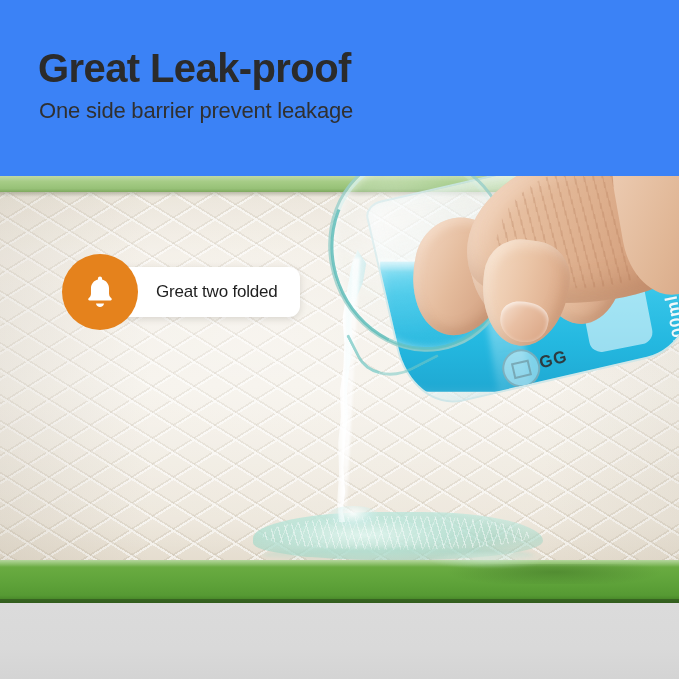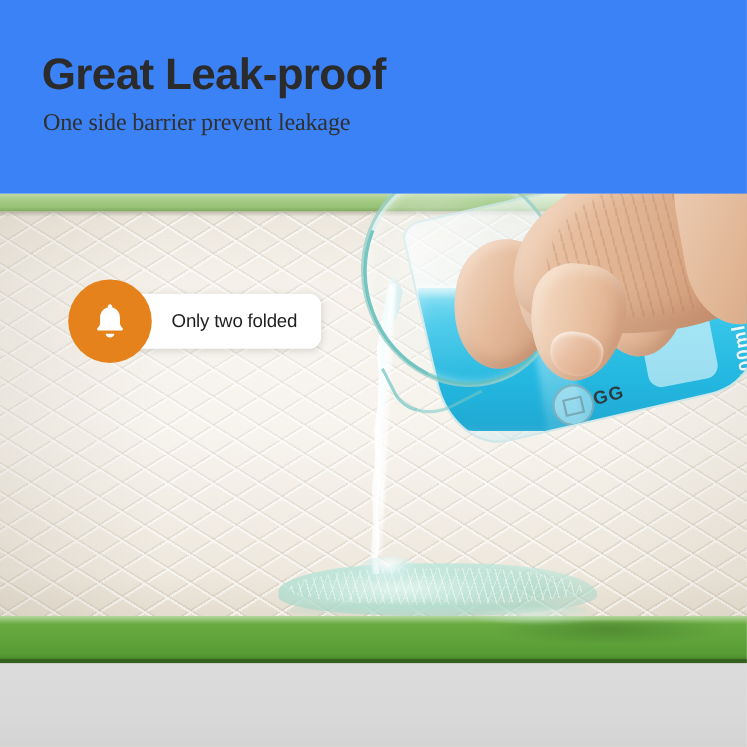--- a/index.html
+++ b/index.html
@@ -26,21 +26,20 @@
     color:#2B2B2B;
     white-space:nowrap;
   }
   .subtitle{
     position:absolute;left:39px;top:96px;
     font-size:22px;line-height:30px;
     font-weight:normal;
     letter-spacing:-0.2px;
     color:#303030;
     white-space:nowrap;
-    font-family:Liberation Serif, serif;
   }
 
   
   .photo{
     position:absolute;left:0;top:176px;width:679px;height:503px;
     overflow:hidden;
     background:#EFEAE0;
   }
 
   
@@ -420,17 +419,17 @@
   <div class="callout">
     <div class="bell-circle">
       <span>
         <svg width="38" height="38" viewBox="0 0 24 24" aria-hidden="true">
           <path fill="#ffffff" d="M12 2.2c-.72 0-1.3.58-1.3 1.3v.62C8.1 4.7 6.3 7.02 6.3 9.76v3.28c0 .9-.36 1.76-1 2.4l-.5.5c-.52.52-.15 1.42.6 1.42h13.2c.75 0 1.12-.9.6-1.42l-.5-.5a3.4 3.4 0 0 1-1-2.4V9.76c0-2.74-1.8-5.06-4.4-5.64V3.5c0-.72-.58-1.3-1.3-1.3z"></path>
           <path fill="#ffffff" d="M12 21.4c1.3 0 2.37-.95 2.56-2.2H9.44c.19 1.25 1.26 2.2 2.56 2.2z"></path>
         </svg>
       </span>
     </div>
     <div class="callout-card">
-      <div class="callout-line">Only two folded</div>
+      <div class="callout-line">Great two folded</div>
     </div>
   </div>
 
 </div>
 
 </body></html>

